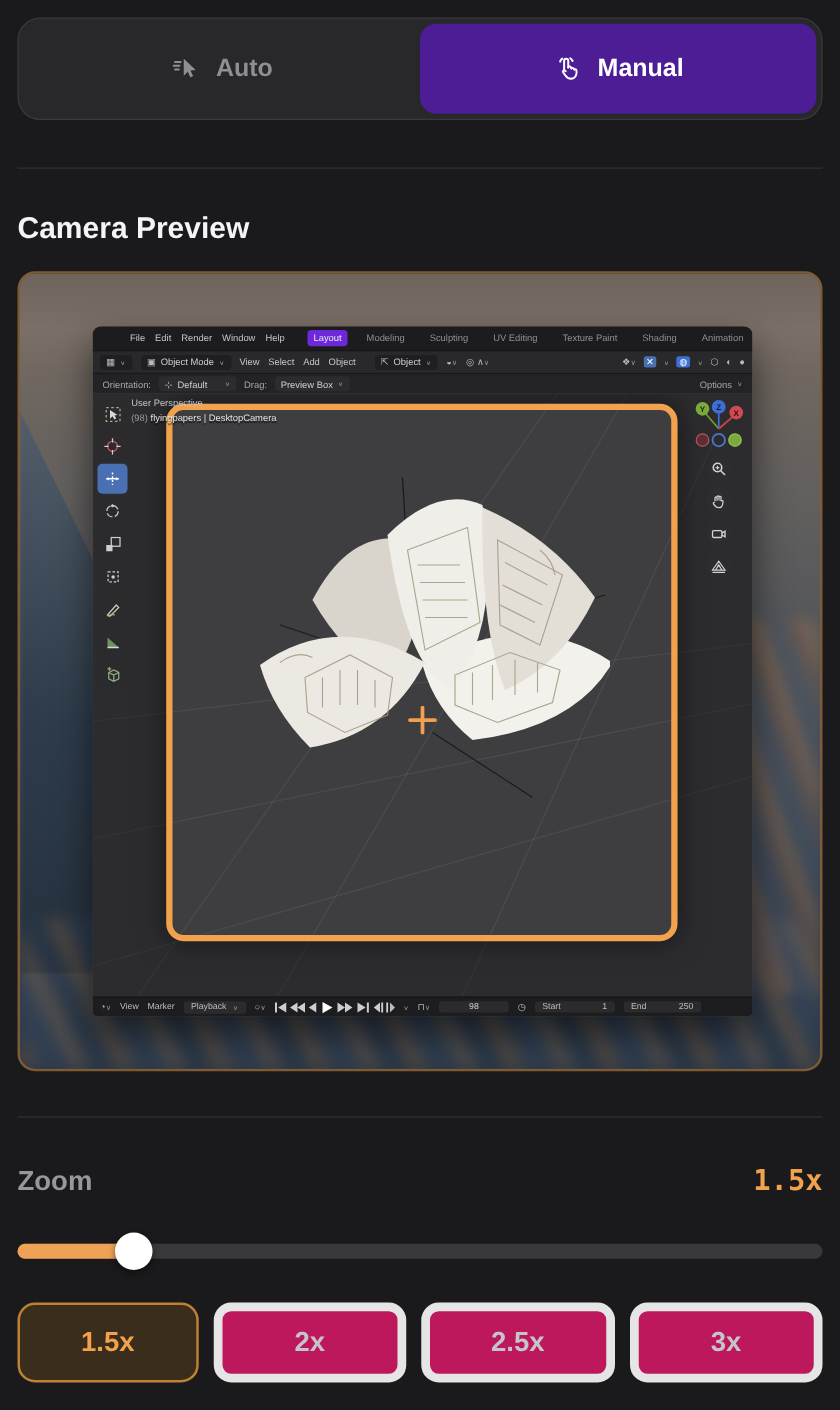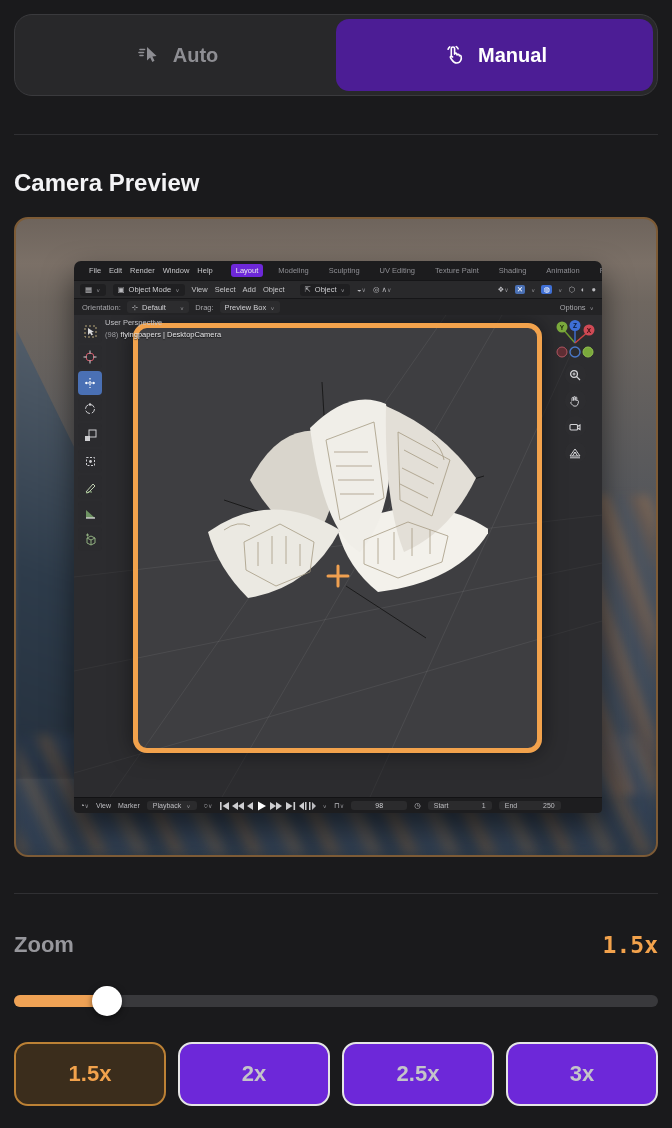--- a/index.html
+++ b/index.html
@@ -65,21 +65,21 @@
   
   .bwindow {
     position:absolute; left:58px; top:42px; width:528px; height:552px;
     border-radius:7px 7px 4px 4px; overflow:hidden;
     box-shadow:0 14px 30px rgba(0,0,0,.55);
     display:flex; flex-direction:column;
     font-size:7.5px; color:#c8c8cb;
   }
   .b-menubar {
     height:19px; background:#1c1c1e; display:flex; align-items:center;
-    gap:8px; padding:0 7px; white-space:nowrap; flex:0 0 auto;
+    gap:8px; padding:0 22px; white-space:nowrap; flex:0 0 auto;
   }
   .b-menu { color:#c6c6c9; }
   .b-tabs { display:flex; gap:10px; margin-left:10px; align-items:center; }
   .b-tab { color:#8f8f94; padding:2px 5px; border-radius:3px; }
   .b-tab.active { background:#6d28d9; color:#e9e9eb; }
 
   .b-toolbar {
     height:18px; background:#29292b; border-top:1px solid #161618;
     display:flex; align-items:center; gap:7px; padding:0 6px;
     white-space:nowrap; flex:0 0 auto;
@@ -153,21 +153,21 @@
     position:absolute; left:0; top:9px; height:12px; border-radius:6px; background:#efa255; width:14.5%;
   }
   .slider-thumb {
     position:absolute; top:0; width:30px; height:30px; border-radius:50%;
     background:#ffffff; left:14.5%; transform:translateX(-15px);
     box-shadow:0 2px 6px rgba(0,0,0,.5);
   }
 
   .presets { margin-top:26px; display:flex; gap:12px; }
   .preset {
-    flex:1; height:64px; border-radius:14px; background:#6d28d9; border:2px solid #e5e5e5;
+    flex:1; height:64px; border-radius:14px; background:#be185d; border:7px solid #e5e5e5;
     display:flex; align-items:center; justify-content:center;
     font-size:22px; font-weight:bold; color:#c4c4c9;
   }
   .preset.active { background:#3b2d1c; border:2px solid #bc8135; color:#f2a24c; }
 </style>
 </head>
 <body>
 
 <div class="seg pad">
   <div class="seg-btn">

